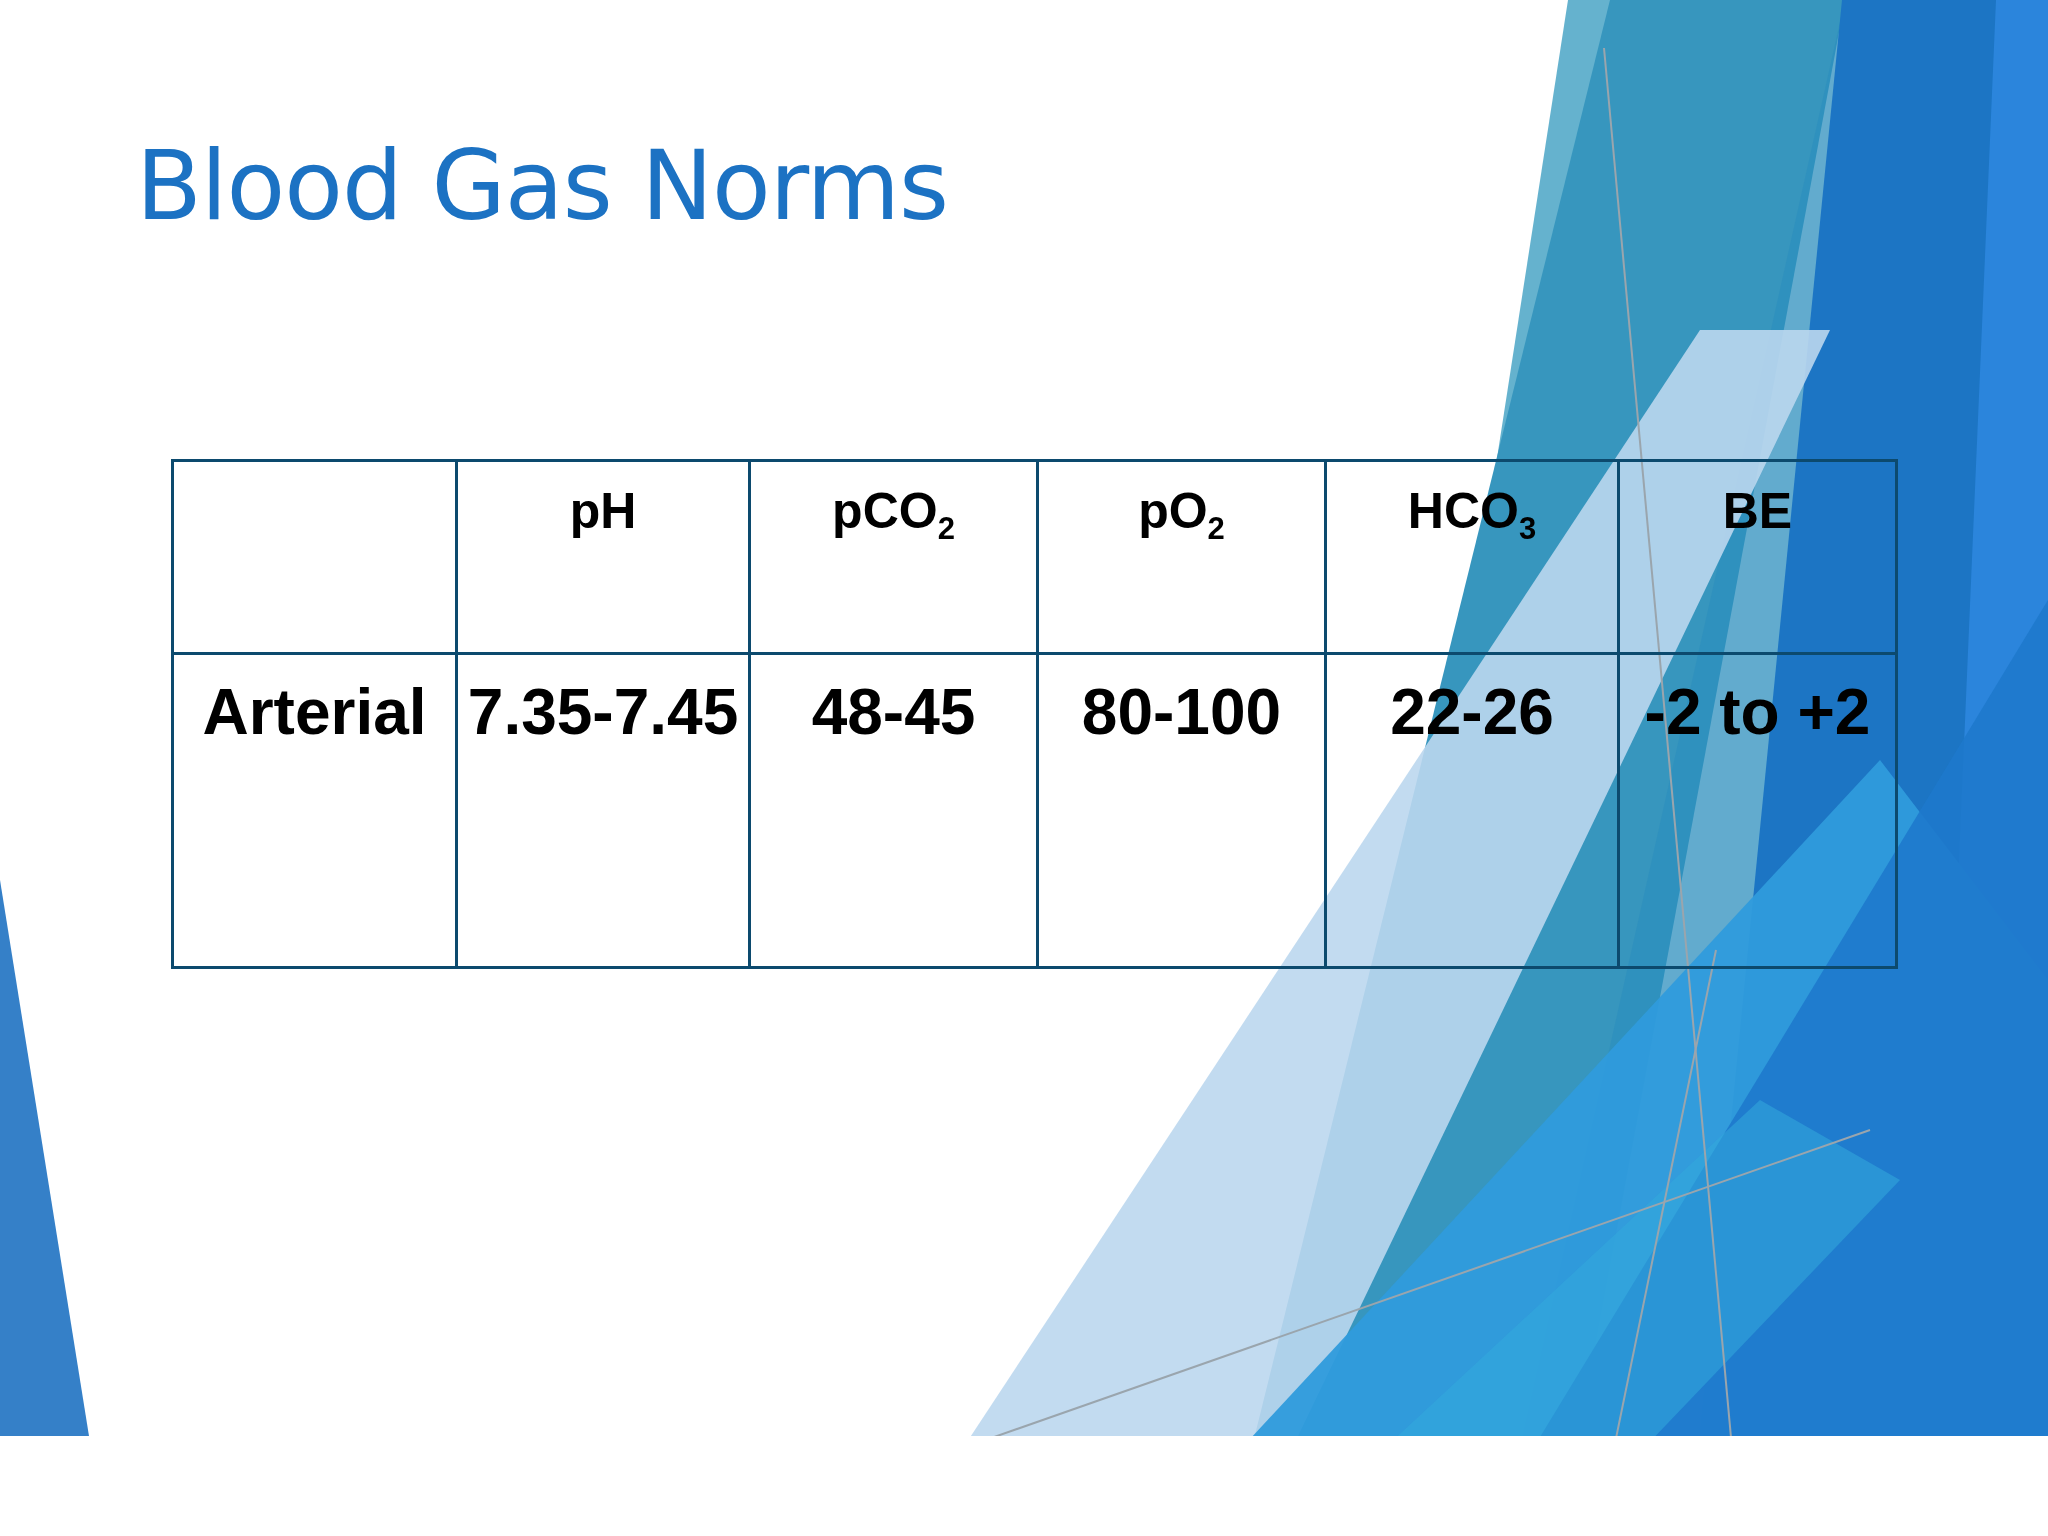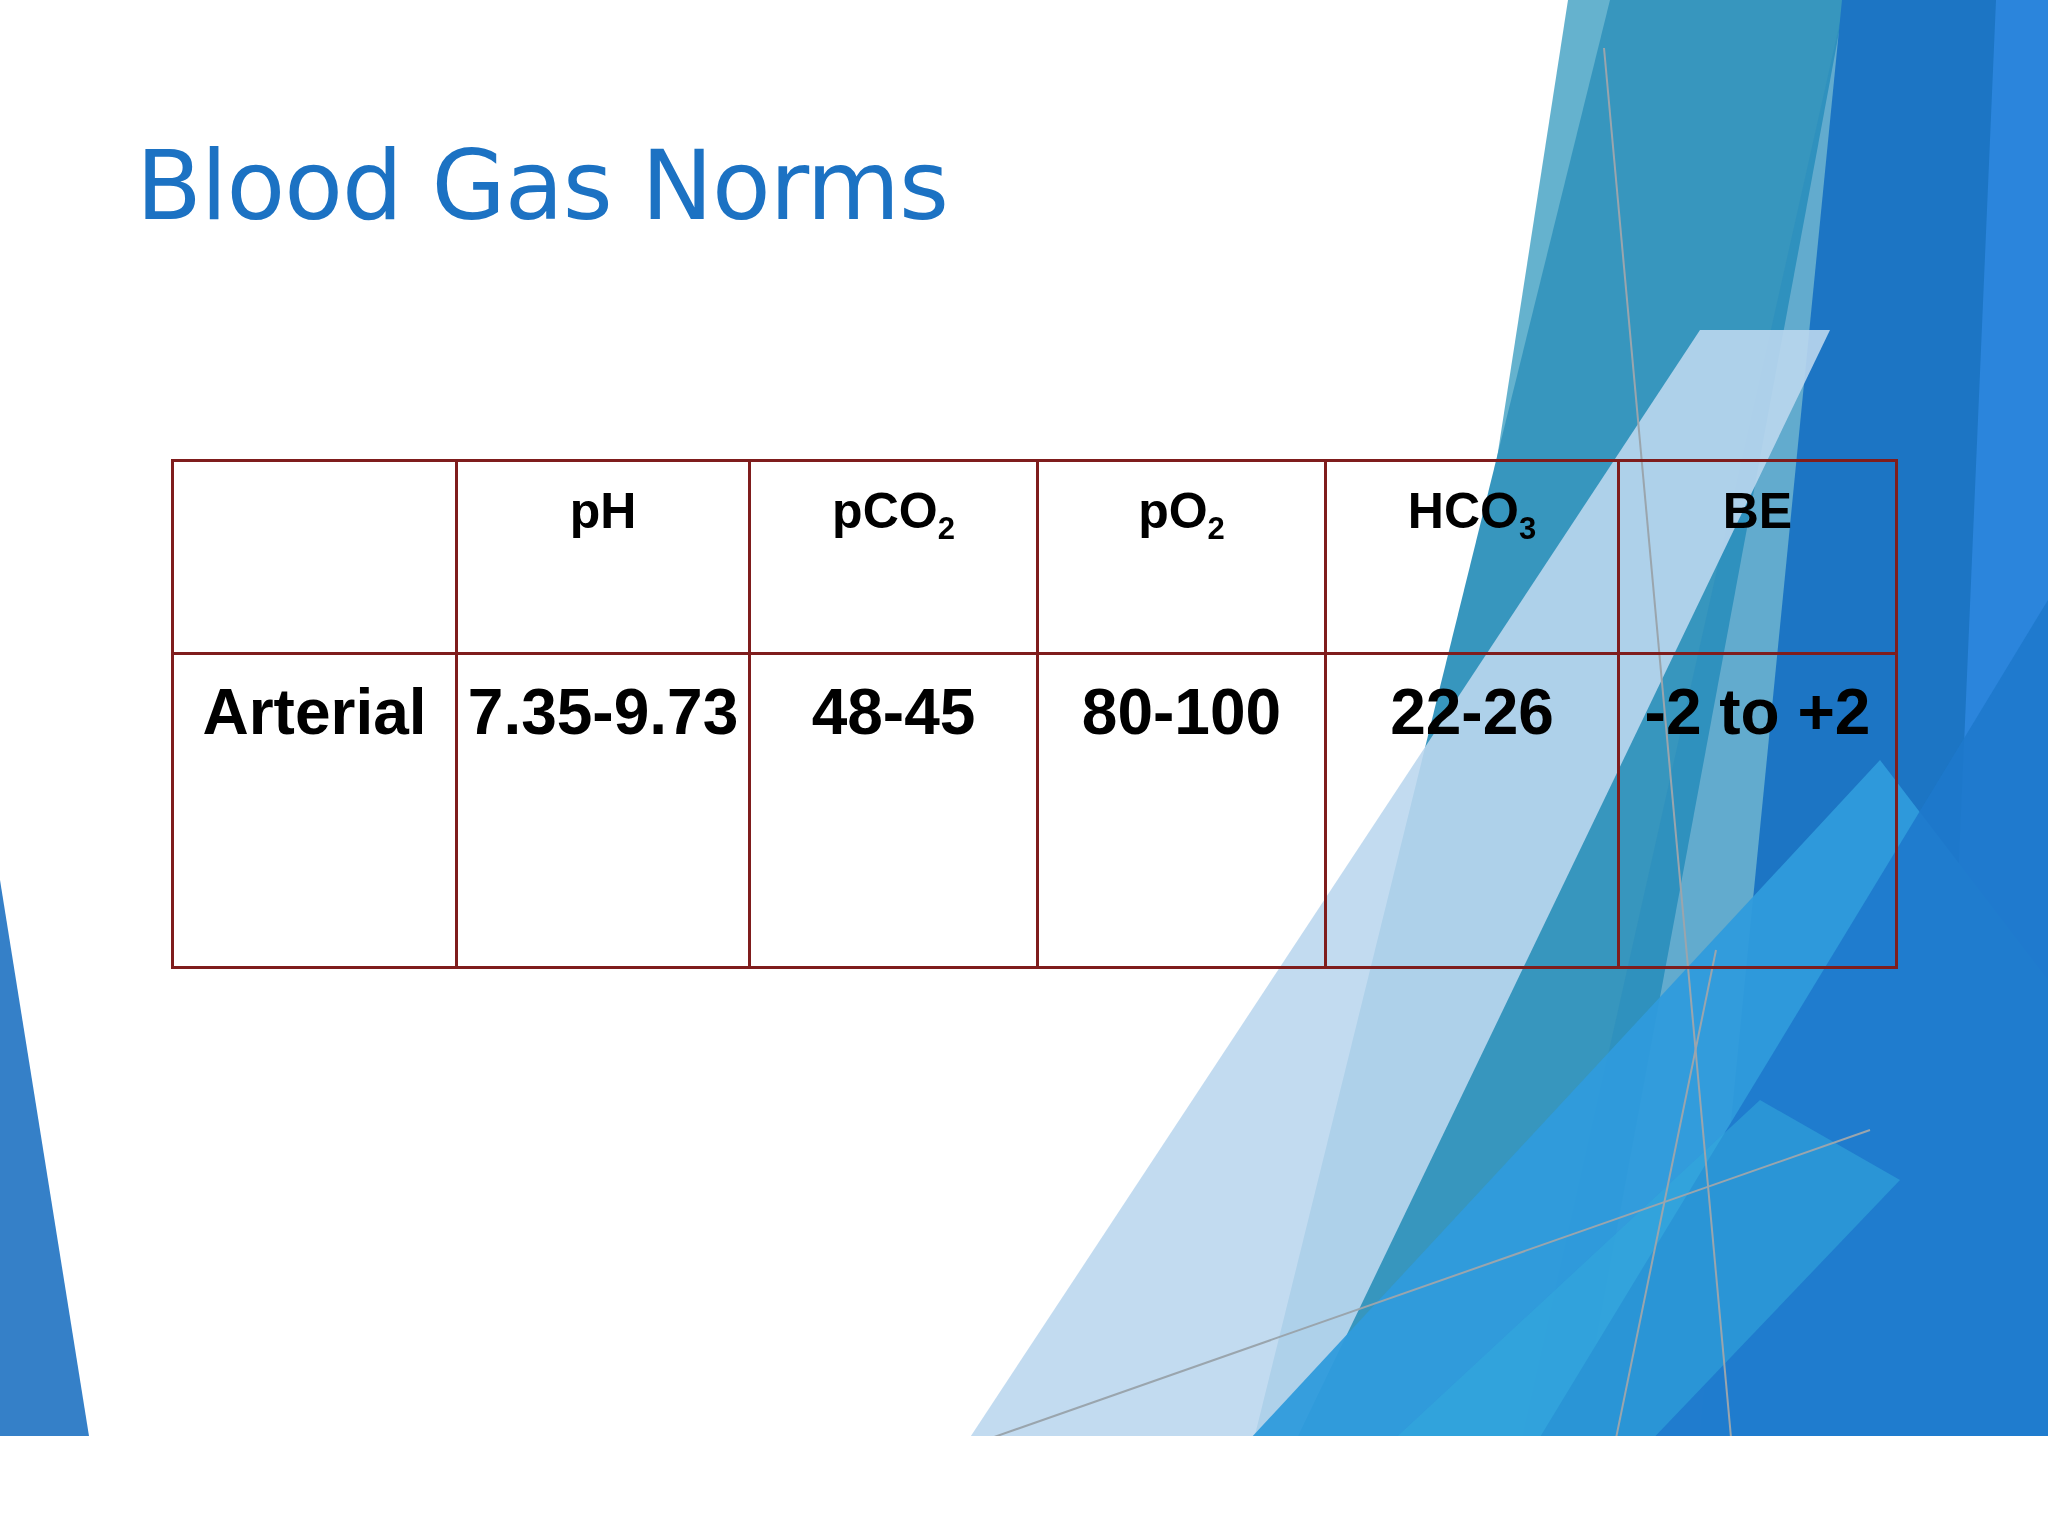--- a/index.html
+++ b/index.html
@@ -40,21 +40,21 @@
     position: absolute;
     left: 171px;
     top: 459px;
     width: 1706px;
     height: 510px;
     border-collapse: collapse;
     table-layout: fixed;
     background: transparent;
   }
   #norms-table td, #norms-table th {
-    border: 3px solid #7f1d1d;
+    border: 3px solid #0c4a6e;
     padding: 0;
     background: transparent;
     vertical-align: top;
     text-align: center;
     font-family: "Liberation Sans", sans-serif;
     font-weight: bold;
     color: #000000;
   }
   #norms-table thead th {
     height: 170px;
@@ -120,21 +120,21 @@
         <th class="col-ph"><span>pH</span></th>
         <th class="col-pco2"><span>pCO</span><span class="sub">2</span></th>
         <th class="col-po2"><span>pO</span><span class="sub">2</span></th>
         <th class="col-hco3"><span>HCO</span><span class="sub">3</span></th>
         <th class="col-be"><span>BE</span></th>
       </tr>
     </thead>
     <tbody>
       <tr>
         <td>Arterial</td>
-        <td>7.35-9.73</td>
+        <td>7.35-7.45</td>
         <td>48-45</td>
         <td>80-100</td>
         <td>22-26</td>
         <td>-2 to +2</td>
       </tr>
     </tbody>
   </table>
 
 </div>
 

